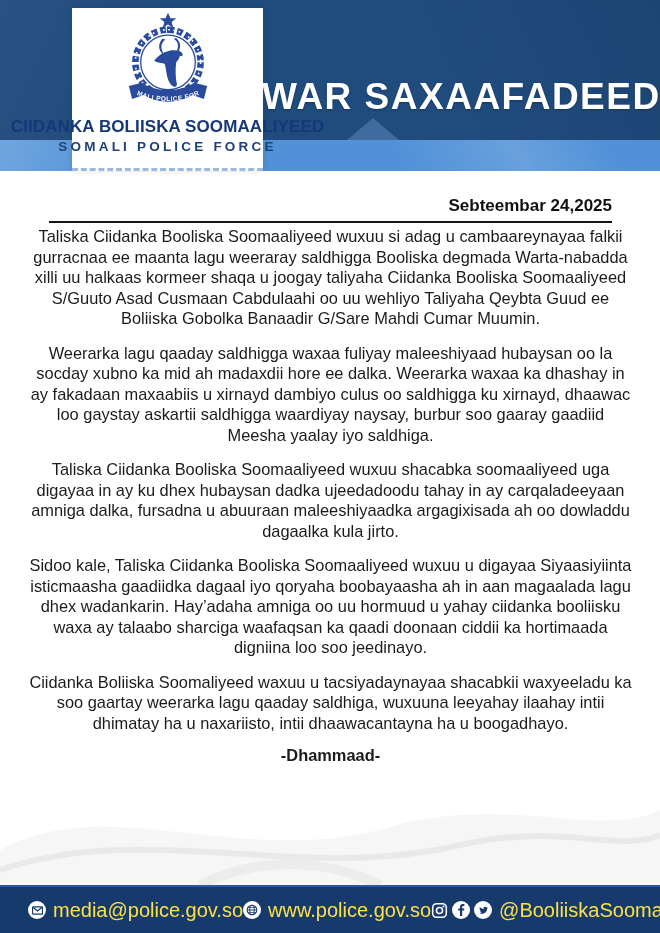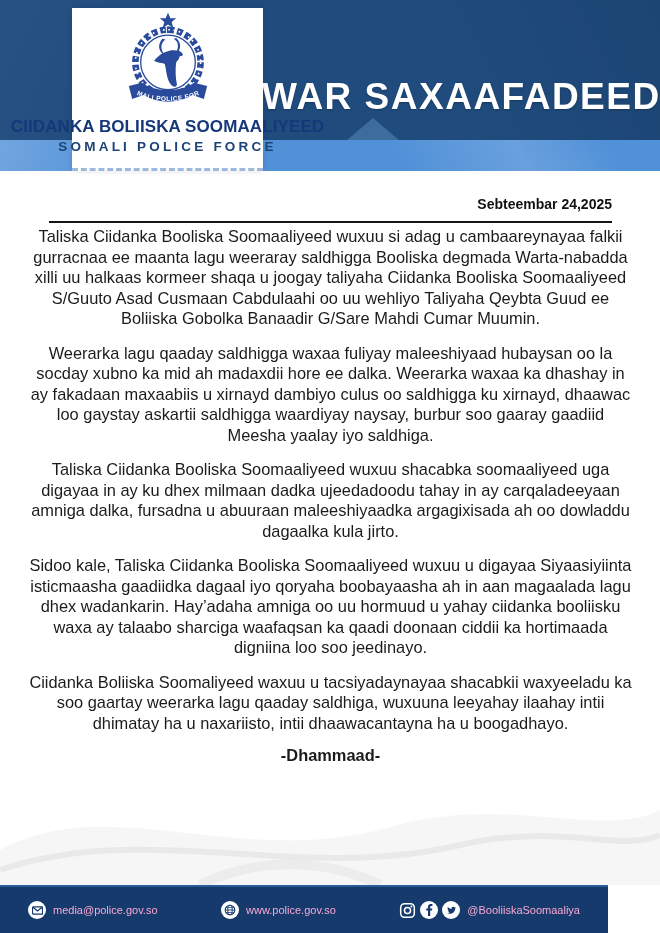--- a/index.html
+++ b/index.html
@@ -53,21 +53,21 @@
     font-size:12.5px;color:#4286d4;direction:rtl;line-height:1.1;
     margin-top:1px;white-space:nowrap;font-weight:bold;
   }
   .org-english{
     font-size:13.5px;font-weight:bold;color:#1c4376;
     letter-spacing:3.2px;margin-top:2px;white-space:nowrap;
   }
   
   .date-line{
     position:absolute;top:196px;right:48px;
-    font-size:14px;font-weight:bold;color:#111111;
+    font-size:17px;font-weight:bold;color:#111111;
   }
   .rule{
     position:absolute;top:221px;left:49px;width:563px;height:2px;
     background:#151515;
   }
   .body-text{
     position:absolute;top:226px;left:27px;width:607px;
     font-size:16.4px;line-height:20.5px;color:#1b1b1b;
     font-weight:500;
   }
@@ -76,26 +76,26 @@
     text-align:center;font-weight:bold;font-size:16.4px;color:#1b1b1b;
     margin-top:-2px;
   }
   
   .watermark{
     position:absolute;left:0;bottom:48px;width:660px;height:120px;
     pointer-events:none;
   }
   
   .footer{
-    position:absolute;left:0;bottom:0;width:608px;height:48px;
+    position:absolute;left:0;bottom:0;width:660px;height:48px;
     background:#163a6b;border-top:2px solid #2c5astro;
     border-top:2px solid #2c5a94;
     box-sizing:border-box;
     display:flex;align-items:center;justify-content:space-between;
-    padding:0 28px;color:#f9a8d4;font-size:11px;
+    padding:0 28px;color:#fde047;font-size:20px;
   }
   .footer-item{display:flex;align-items:center;gap:7px;white-space:nowrap;}
   .circle-icon{
     width:18px;height:18px;border-radius:50%;background:#ffffff;
     display:inline-flex;align-items:center;justify-content:center;flex:0 0 auto;
   }
   .circle-icon svg{display:block;}
   .social-icons{display:inline-flex;align-items:center;gap:4px;}
 </style>
 </head>
@@ -144,21 +144,21 @@
     <div class="org-somali">CIIDANKA BOLIISKA SOOMAALIYEED</div>
     <div class="org-english">SOMALI POLICE FORCE</div>
   </div>
 
   <div class="date-line">Sebteembar 24,2025</div>
   <div class="rule"></div>
 
   <div class="body-text">
     <p>Taliska Ciidanka Booliska Soomaaliyeed wuxuu si adag u cambaareynayaa falkii gurracnaa ee maanta lagu weeraray saldhigga Booliska degmada Warta-nabadda xilli uu halkaas kormeer shaqa u joogay taliyaha Ciidanka Booliska Soomaaliyeed S/Guuto Asad Cusmaan Cabdulaahi oo uu wehliyo Taliyaha Qeybta Guud ee Boliiska Gobolka Banaadir G/Sare Mahdi Cumar Muumin.</p>
     <p>Weerarka lagu qaaday saldhigga waxaa fuliyay maleeshiyaad hubaysan oo la socday xubno ka mid ah madaxdii hore ee dalka. Weerarka waxaa ka dhashay in ay fakadaan maxaabiis u xirnayd dambiyo culus oo saldhigga ku xirnayd, dhaawac loo gaystay askartii saldhigga waardiyay naysay, burbur soo gaaray gaadiid Meesha yaalay iyo saldhiga.</p>
-    <p>Taliska Ciidanka Booliska Soomaaliyeed wuxuu shacabka soomaaliyeed uga digayaa in ay ku dhex milmaan dadka ujeedadoodu tahay in ay carqaladeeyaan amniga dalka, fursadna u abuuraan maleeshiyaadka argagixisada ah oo dowladdu dagaalka kula jirto.</p>
+    <p>Taliska Ciidanka Booliska Soomaaliyeed wuxuu shacabka soomaaliyeed uga digayaa in ay ku dhex hubaysan dadka ujeedadoodu tahay in ay carqaladeeyaan amniga dalka, fursadna u abuuraan maleeshiyaadka argagixisada ah oo dowladdu dagaalka kula jirto.</p>
     <p>Sidoo kale, Taliska Ciidanka Booliska Soomaaliyeed wuxuu u digayaa Siyaasiyiinta isticmaasha gaadiidka dagaal iyo qoryaha boobayaasha ah in aan magaalada lagu dhex wadankarin. Hay’adaha amniga oo uu hormuud u yahay ciidanka booliisku waxa ay talaabo sharciga waafaqsan ka qaadi doonaan ciddii ka hortimaada digniina loo soo jeedinayo.</p>
     <p>Ciidanka Boliiska Soomaliyeed waxuu u tacsiyadaynayaa shacabkii waxyeeladu ka soo gaartay weerarka lagu qaaday saldhiga, wuxuuna leeyahay ilaahay intii dhimatay ha u naxariisto, intii dhaawacantayna ha u boogadhayo.</p>
     <div class="end-mark">-Dhammaad-</div>
   </div>
 
   <svg class="watermark" viewBox="0 0 660 120" preserveAspectRatio="none">
     <path d="M0,85 C110,25 240,105 390,62 C510,28 600,75 660,45 L660,120 L0,120 Z" fill="#000000" opacity="0.035"></path>
     <path d="M0,105 C150,55 300,118 460,80 C560,57 620,88 660,70" fill="none" stroke="#000000" opacity="0.05" stroke-width="6"></path>
     <path d="M200,120 C260,90 330,95 380,120" fill="none" stroke="#000000" opacity="0.04" stroke-width="10"></path>
   </svg>

